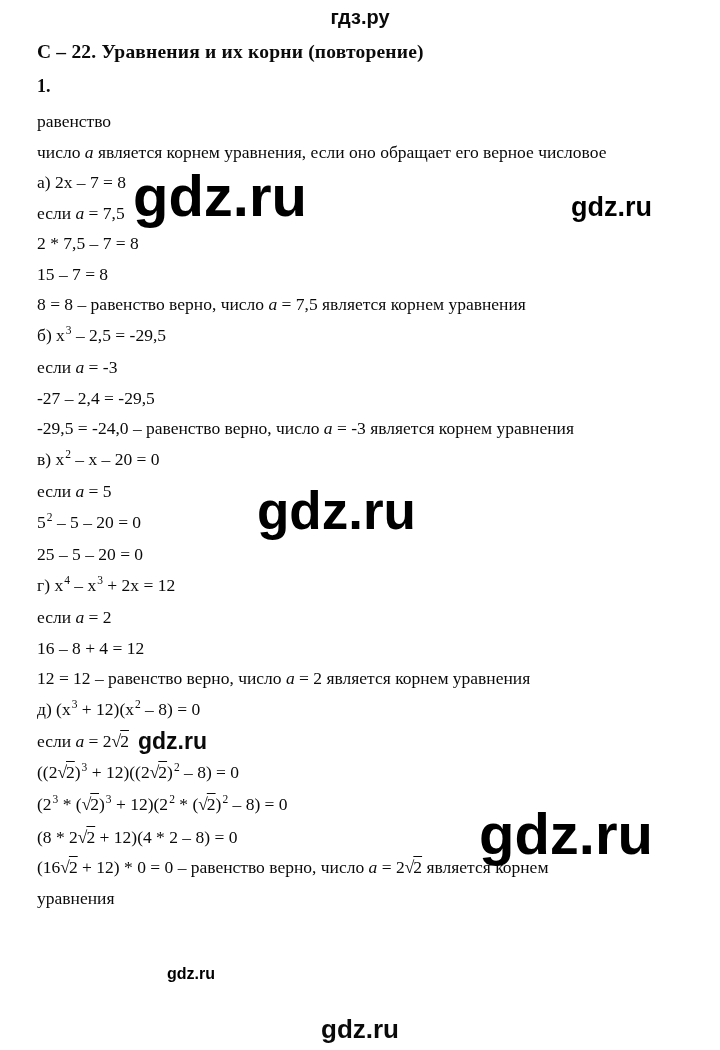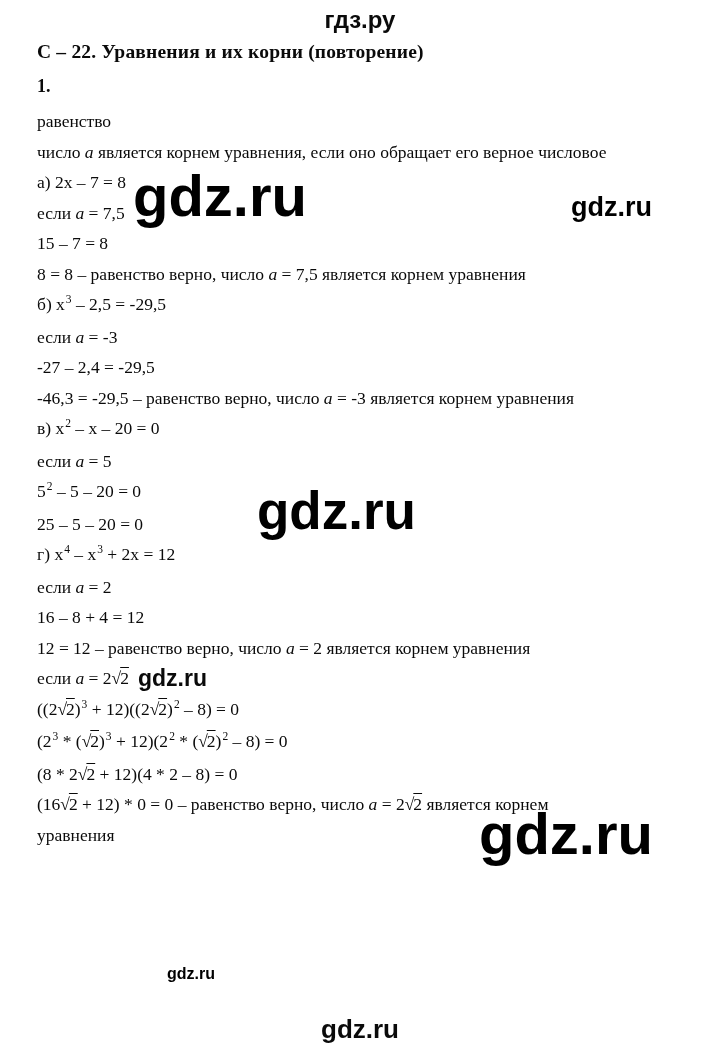--- a/index.html
+++ b/index.html
@@ -10,21 +10,21 @@
     color: #0a0a0a;
     font-family: "Liberation Serif", serif;
     overflow: hidden;
   }
   .page { position: relative; width: 720px; height: 1050px; background: #fff; }
 
   .site-header {
     position: absolute; top: 6px; left: 0; width: 720px;
     text-align: center;
     font-family: "Liberation Sans", sans-serif;
-    font-weight: bold; font-size: 24px; color: #0a0a0a;
+    font-weight: bold; font-size: 20px; color: #0a0a0a;
   }
 
   .content { position: absolute; left: 37px; top: 40px; width: 655px; }
 
   .doc-title {
     font-weight: bold; font-size: 19.5px; line-height: 24px;
     margin-bottom: 12px; letter-spacing: 0.2px;
   }
   .problem-number {
     font-weight: bold; font-size: 18px; line-height: 20px;
@@ -75,34 +75,36 @@
   <div class="site-header">гдз.ру</div>
 
   <div class="content">
     <div class="doc-title">С – 22. Уравнения и их корни (повторение)</div>
     <div class="problem-number">1.</div>
     <div>
         <div class="line"><span>равенство</span></div>
         <div class="line"><span>число </span><span class="it">а</span><span> является корнем уравнения, если оно обращает его верное числовое</span></div>
         <div class="line"><span>а) 2х – 7 = 8</span></div>
         <div class="line"><span>если </span><span class="it">а</span><span> = 7,5</span></div>
+        <div class="line"><span>2 * 7,5 – 7 = 8</span></div>
         <div class="line"><span>15 – 7 = 8</span></div>
         <div class="line"><span>8 = 8 – равенство верно, число </span><span class="it">а</span><span> = 7,5 является корнем уравнения</span></div>
         <div class="line"><span>б) х</span><span class="sup">3</span><span> – 2,5 = -29,5</span></div>
         <div class="line"><span>если </span><span class="it">а</span><span> = -3</span></div>
         <div class="line"><span>-27 – 2,4 = -29,5</span></div>
-        <div class="line"><span>-46,3 = -29,5 – равенство верно, число </span><span class="it">а</span><span> = -3 является корнем уравнения</span></div>
+        <div class="line"><span>-29,5 = -24,0 – равенство верно, число </span><span class="it">а</span><span> = -3 является корнем уравнения</span></div>
         <div class="line"><span>в) х</span><span class="sup">2</span><span> – х – 20 = 0</span></div>
         <div class="line"><span>если </span><span class="it">а</span><span> = 5</span></div>
         <div class="line"><span>5</span><span class="sup">2</span><span> – 5 – 20 = 0</span></div>
         <div class="line"><span>25 – 5 – 20 = 0</span></div>
         <div class="line"><span>г) х</span><span class="sup">4</span><span> – х</span><span class="sup">3</span><span> + 2х = 12</span></div>
         <div class="line"><span>если </span><span class="it">а</span><span> = 2</span></div>
         <div class="line"><span>16 – 8 + 4 = 12</span></div>
         <div class="line"><span>12 = 12 – равенство верно, число </span><span class="it">а</span><span> = 2 является корнем уравнения</span></div>
+        <div class="line"><span>д) (х</span><span class="sup">3</span><span> + 12)(х</span><span class="sup">2</span><span> – 8) = 0</span></div>
         <div class="line"><span>если </span><span class="it">а</span><span> = 2</span><span><span class="sqrt-sym">√</span><span class="rad">2</span></span><span class="wm-inline">gdz.ru</span></div>
         <div class="line"><span>((2</span><span><span class="sqrt-sym">√</span><span class="rad">2</span></span><span>)</span><span class="sup">3</span><span> + 12)((2</span><span><span class="sqrt-sym">√</span><span class="rad">2</span></span><span>)</span><span class="sup">2</span><span> – 8) = 0</span></div>
         <div class="line"><span>(2</span><span class="sup">3</span><span> * (</span><span><span class="sqrt-sym">√</span><span class="rad">2</span></span><span>)</span><span class="sup">3</span><span> + 12)(2</span><span class="sup">2</span><span> * (</span><span><span class="sqrt-sym">√</span><span class="rad">2</span></span><span>)</span><span class="sup">2</span><span> – 8) = 0</span></div>
         <div class="line"><span>(8 * 2</span><span><span class="sqrt-sym">√</span><span class="rad">2</span></span><span> + 12)(4 * 2 – 8) = 0</span></div>
         <div class="line"><span>(16</span><span><span class="sqrt-sym">√</span><span class="rad">2</span></span><span> + 12) * 0 = 0 – равенство верно, число </span><span class="it">а</span><span> = 2</span><span><span class="sqrt-sym">√</span><span class="rad">2</span></span><span> является корнем</span></div>
         <div class="line"><span>уравнения</span></div>
       </div>
   </div>
 
   <div class="wm wm-big-1">gdz.ru</div>

